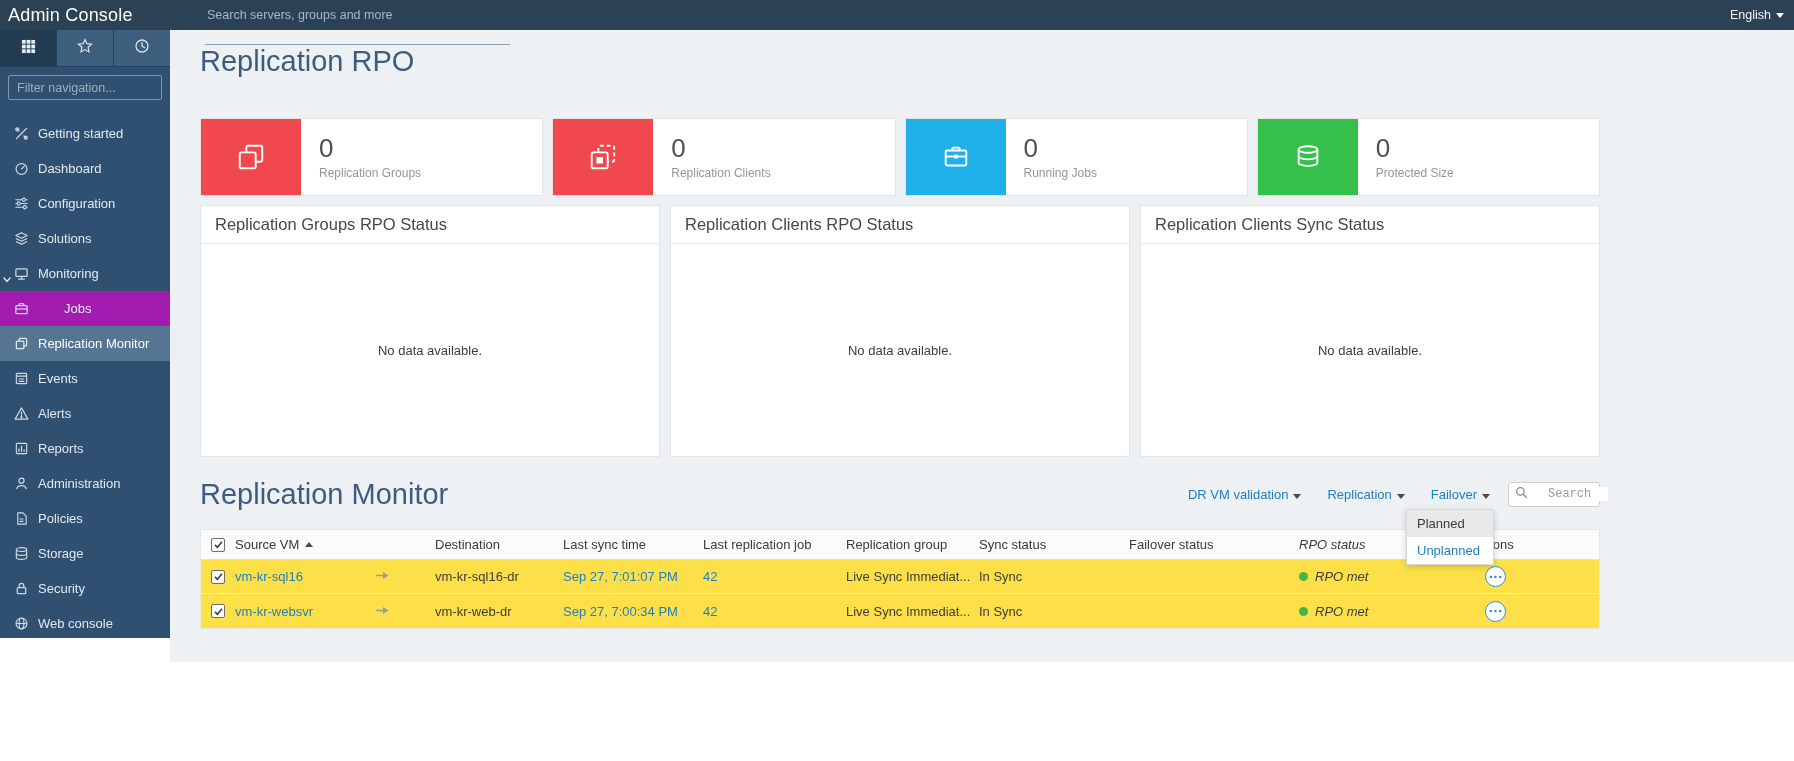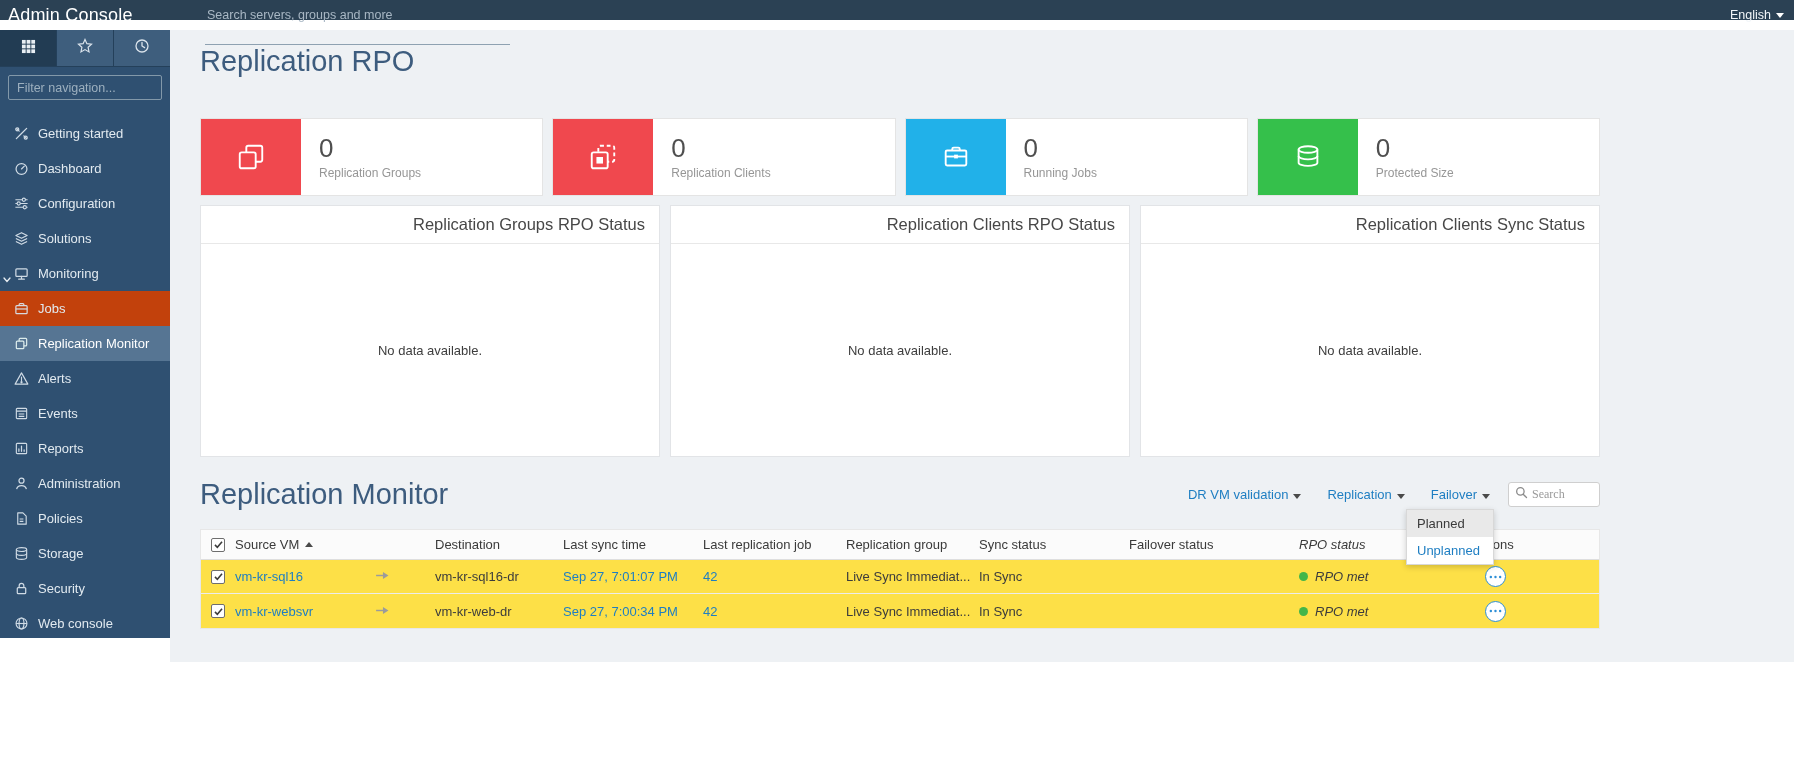--- a/index.html
+++ b/index.html
@@ -1,20 +1,20 @@
 <!DOCTYPE html>
 <html><head>
 <meta charset="utf-8">
 <style>
   * { margin:0; padding:0; box-sizing:border-box; }
   body { font-family:"Liberation Sans", sans-serif; background:#ffffff; }
   .canvas { position:relative; width:1794px; height:761px; background:#ffffff; overflow:hidden; }
 
   
-  .topbar { position:absolute; top:0; left:0; width:1794px; height:20px; background:#2b4154; color:#fff; z-index:40; }
+  .topbar { position:absolute; top:0; left:0; width:1794px; height:30px; background:#2b4154; color:#fff; z-index:40; }
   .app-title { position:absolute; left:8px; top:0; line-height:30px; font-size:18px; font-weight:500; letter-spacing:.2px; }
   .topbar-search { position:absolute; left:205px; top:0; width:305px; height:45px; border-bottom:1px solid #8ea1b1; }
   .topbar-search input { width:100%; height:26px; background:transparent; border:none; outline:none; color:#5eead4; font-size:12.5px; padding:4px 2px 0 2px; font-family:inherit; }
   .topbar-search input::placeholder { color:#a8b7c4; }
   .lang { position:absolute; right:10px; top:0; height:30px; display:flex; align-items:center; font-size:12.5px; color:#f2f6f9; cursor:pointer; }
 
   .caret { display:inline-block; width:0; height:0; border-left:4px solid transparent; border-right:4px solid transparent; border-top:5px solid #4a4a4a; margin-left:5px; }
   .caret-light { border-top-color:#ffffff; }
 
   
@@ -22,56 +22,56 @@
   .side-tabs { display:flex; height:37px; border-bottom:1px solid #24405a; }
   .side-tab { flex:1; display:flex; align-items:center; justify-content:center; background:#3e5e7d; border-right:1px solid #24405a; cursor:pointer; }
   .side-tab:last-child { border-right:none; }
   .side-tab.active { background:#223c53; }
   .filter-wrap { padding:8px; }
   .filter-input { width:100%; height:25px; background:transparent; border:1px solid #8298a9; border-radius:2px; color:#fde047; font-size:12.5px; padding:0 8px; outline:none; font-family:inherit; }
   .filter-input::placeholder { color:#9db0bf; }
   .nav { margin-top:8px; }
   .nav-item { position:relative; height:35px; display:flex; align-items:center; padding-left:13px; color:#e2eaf0; font-size:13px; cursor:pointer; }
   .nav-item .nicon { width:16px; height:16px; margin-right:9px; display:inline-flex; align-items:center; justify-content:center; opacity:.95; }
-  .nav-item.child-first { background:#c2410c; }
+  .nav-item.child-first { background:#a21caf;gap:26px; }
   .nav-item.selected { background:#567593; color:#ffffff; }
   .nav-expander { position:absolute; left:3px; top:15px; }
 
   
   .main { position:absolute; left:170px; top:30px; width:1624px; height:632px; background:#eef1f4; }
   .content { padding:15px 0 0 30px; width:1430px; }
   .page-title, .section-title { font-size:29px; font-weight:300; color:#3d5c7e; }
   .page-title { margin-bottom:40px; }
 
   
   .stats { display:flex; gap:9px; width:1400px; }
   .stat-card { flex:1; height:78px; background:#fff; border:1px solid #e4e4e4; display:flex; }
   .stat-icon { width:100px; height:100%; display:flex; align-items:center; justify-content:center; }
   .stat-text { display:flex; flex-direction:column; justify-content:center; padding-left:18px; }
   .stat-value { font-size:26px; color:#4f4f4f; line-height:1.1; }
   .stat-label { font-size:12px; color:#969696; margin-top:3px; }
 
   
   .panels { display:flex; gap:10px; width:1400px; margin-top:9px; }
   .panel { flex:1; height:252px; background:#fff; border:1px solid #e2e4e7; display:flex; flex-direction:column; }
-  .panel-head { padding:9px 14px; font-size:16.5px; color:#474747; border-bottom:1px solid #e8e8e8;text-align:right; }
+  .panel-head { padding:9px 14px; font-size:16.5px; color:#474747; border-bottom:1px solid #e8e8e8; }
   .panel-body { flex:1; display:flex; align-items:center; justify-content:center; font-size:13px; color:#3d3d3d; }
 
   
   .monitor-head { width:1400px; margin-top:14px; height:46px; display:flex; align-items:center; justify-content:space-between; }
   .toolbar { display:flex; align-items:center; font-size:13px; }
   .tool-link { color:#1e7ec2; cursor:pointer; margin-left:26px; white-space:nowrap; }
   .dd-wrap { position:relative; margin-left:26px; }
   .dd-wrap .tool-link { margin-left:0; }
   .dropdown { position:absolute; top:22px; right:-4px; width:88px; background:#fff; border:1px solid #d8d8d8; box-shadow:0 2px 6px rgba(0,0,0,.18); z-index:50; }
   .dd-item { padding:6px 10px; font-size:13px; color:#3a3a3a; cursor:pointer; }
   .dd-item.hl { background:#e9e9e9; }
   .dd-item.blue { color:#1e7ec2; }
   .search-box { margin-left:18px; width:92px; height:25px; background:#fff; border:1px solid #cfcfcf; border-radius:3px; display:flex; align-items:center; padding:0 6px; }
-  .search-box input { border:none; outline:none; width:60px; font-size:12px; margin-left:4px; color:#1d4ed8; font-family:Liberation Serif, serif; }
+  .search-box input { border:none; outline:none; width:60px; font-size:12px; margin-left:20px; color:#1d4ed8; font-family:Liberation Mono, monospace; }
   .search-box input::placeholder { color:#9a9a9a; }
 
   
   .table { width:1400px; margin-top:12px; background:#fde047; border:1px solid #e7e7e7; }
   .trow { display:flex; align-items:center; height:34px; border-bottom:1px solid #ececec; font-size:13px; color:#3c3c3c; }
   .trow.thead { height:30px; background:#fbfbfb; border-bottom:1px solid #dedede; color:#3a3a3a; }
   .trow:last-child { border-bottom:none; }
   .tc { overflow:hidden; white-space:nowrap; text-overflow:ellipsis; display:flex; align-items:center; }
   .col-cb { width:34px; padding-left:10px; }
   .col-src { width:140px; }
@@ -213,36 +213,36 @@
         <span class="nicon">
             <svg width="15" height="15" viewBox="0 0 16 16" fill="none" stroke="#e4f3f1" stroke-width="1.3">
               <rect x="5.5" y="2.5" width="8" height="8" rx="1"></rect>
               <rect x="2.5" y="5.5" width="8" height="8" rx="1" fill="#567593"></rect>
             </svg>
           </span>
         <span class="nlabel">Replication Monitor</span>
       </div>
       <div class="nav-item">
         <span class="nicon">
+            <svg width="15" height="15" viewBox="0 0 16 16" fill="none" stroke="#d9e3ec" stroke-width="1.2">
+              <rect x="2.5" y="2.5" width="11" height="11" rx="1"></rect>
+              <path d="M2.5 5.5 h11 M5 8.5 h6 M5 11 h6"></path>
+            </svg>
+          </span>
+        <span class="nlabel">Events</span>
+      </div>
+      <div class="nav-item">
+        <span class="nicon">
             <svg width="15" height="15" viewBox="0 0 16 16" fill="none" stroke="#d9e3ec" stroke-width="1.2" stroke-linejoin="round">
               <path d="M8 2 L14.8 14 H1.2 Z"></path>
               <path d="M8 6.5 v3.5" stroke-linecap="round"></path>
               <circle cx="8" cy="12" r="0.6" fill="#d9e3ec"></circle>
             </svg>
           </span>
         <span class="nlabel">Alerts</span>
-      </div>
-      <div class="nav-item">
-        <span class="nicon">
-            <svg width="15" height="15" viewBox="0 0 16 16" fill="none" stroke="#d9e3ec" stroke-width="1.2">
-              <rect x="2.5" y="2.5" width="11" height="11" rx="1"></rect>
-              <path d="M2.5 5.5 h11 M5 8.5 h6 M5 11 h6"></path>
-            </svg>
-          </span>
-        <span class="nlabel">Events</span>
       </div>
       <div class="nav-item">
         <span class="nicon">
             <svg width="15" height="15" viewBox="0 0 16 16" fill="none" stroke="#d9e3ec" stroke-width="1.3" stroke-linecap="round">
               <rect x="2.5" y="2.5" width="11" height="11" rx="1" stroke-width="1.2"></rect>
               <path d="M5.2 11 V8.5 M8 11 V5.5 M10.8 11 V9.5"></path>
             </svg>
           </span>
         <span class="nlabel">Reports</span>
       </div>

